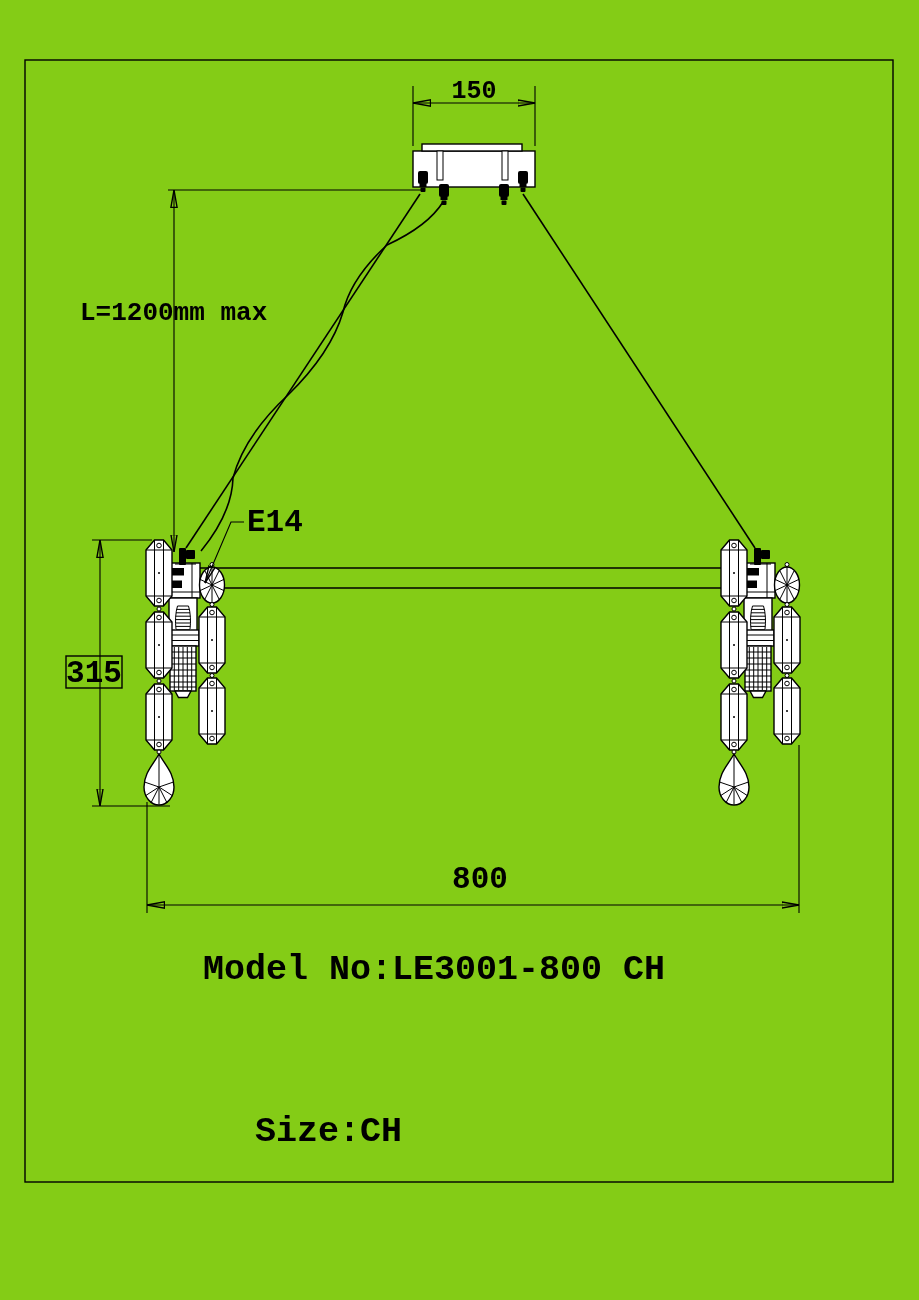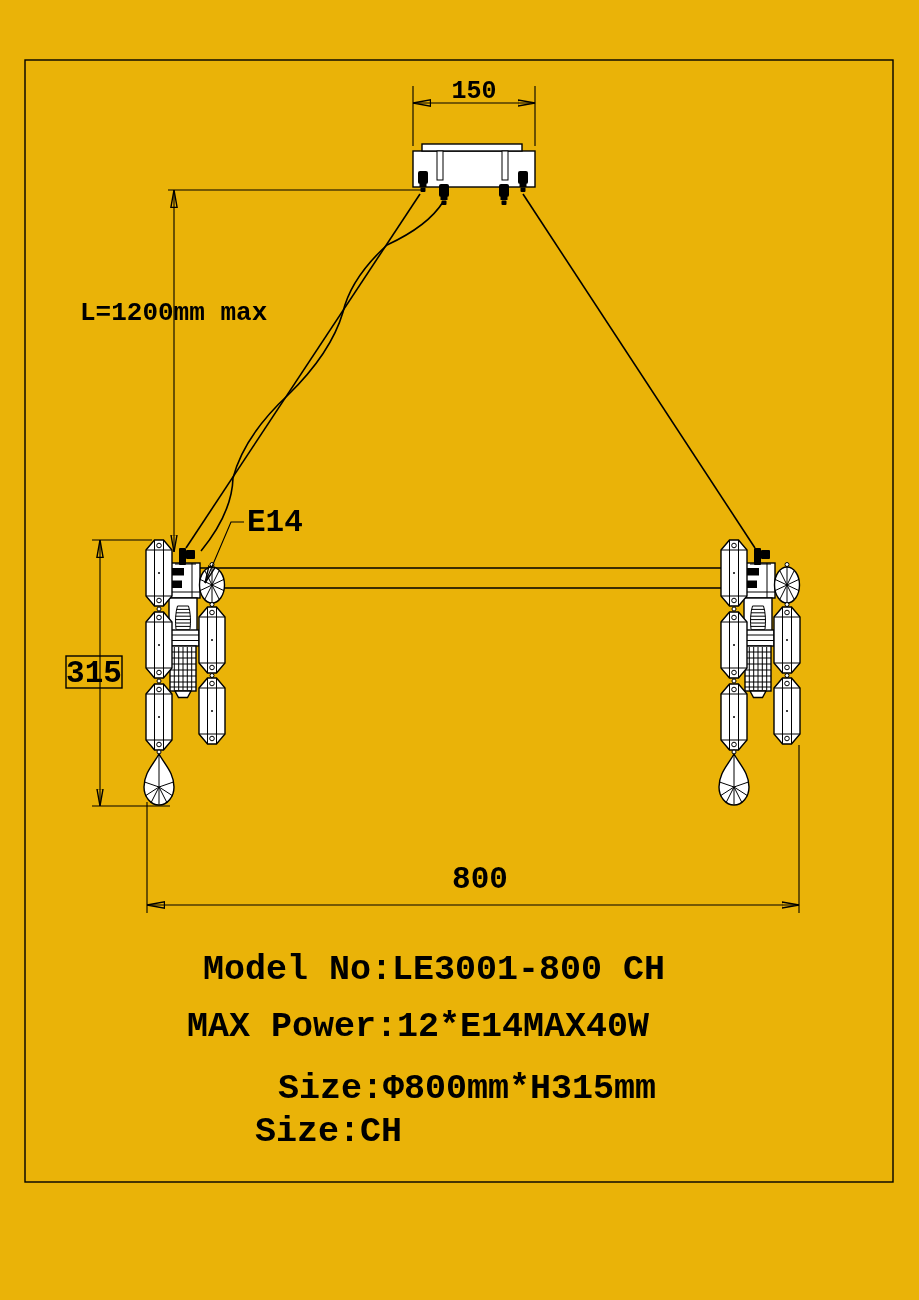--- a/index.html
+++ b/index.html
@@ -1,16 +1,16 @@
 <!DOCTYPE html>
 <html><head>
 <meta charset="utf-8">
 <style>
   html,body{margin:0;padding:0;background:#fff;}
-  .page{position:relative;width:919px;height:1300px;background:#eab308;overflow:hidden;
+  .page{position:relative;width:919px;height:1300px;background:#84cc16;overflow:hidden;
         font-family:"Liberation Mono","DejaVu Sans Mono",monospace;}
   svg{position:absolute;left:0;top:0;}
   svg line, svg path, svg rect, svg ellipse, svg circle{stroke:#000;fill:none;stroke-width:1.4;}
   svg .wf{fill:#fff;}
   svg .t{stroke-width:1;}
   svg .blk{fill:#000;stroke:none;}
   svg .dim{stroke-width:1.1;}
   svg .cable{stroke-width:1.6;fill:none;}
   svg text{font-family:"Liberation Mono","DejaVu Sans Mono",monospace;font-weight:700;
            fill:#000;stroke:none;}
@@ -194,18 +194,16 @@
   <g>
     <line class="dim" x1="147" y1="802" x2="147" y2="913"></line>
     <line class="dim" x1="799" y1="745" x2="799" y2="913"></line>
     <line class="dim" x1="147" y1="905" x2="799" y2="905" marker-start="url(#arr)" marker-end="url(#arr)"></line>
     <text class="dimtxt" x="480" y="888" text-anchor="middle">800</text>
   </g>
 </svg>
 
 <div class="specs">
   <div class="spec-line l1">Model No:LE3001-800 CH</div>
-  <div class="spec-line l2">MAX Power:12*E14MAX40W</div>
-  <div class="spec-line l3">Size:Φ800mm*H315mm</div>
   <div class="spec-line l4">Size:CH</div>
 </div>
 
 </div>
 
 </body></html>

